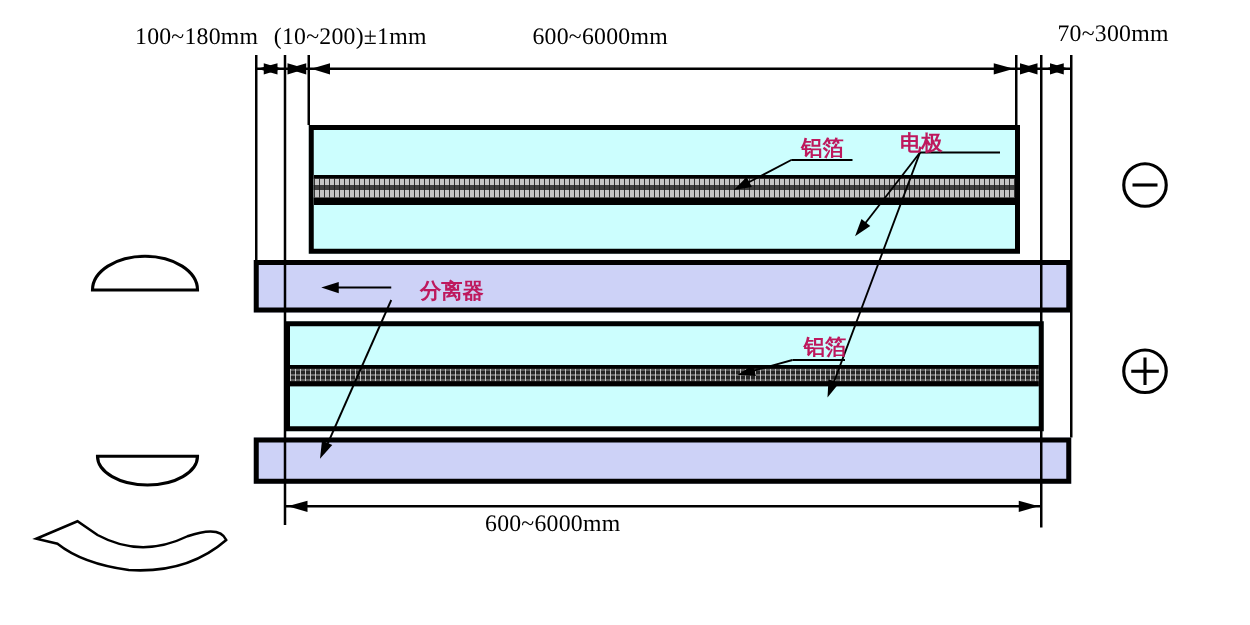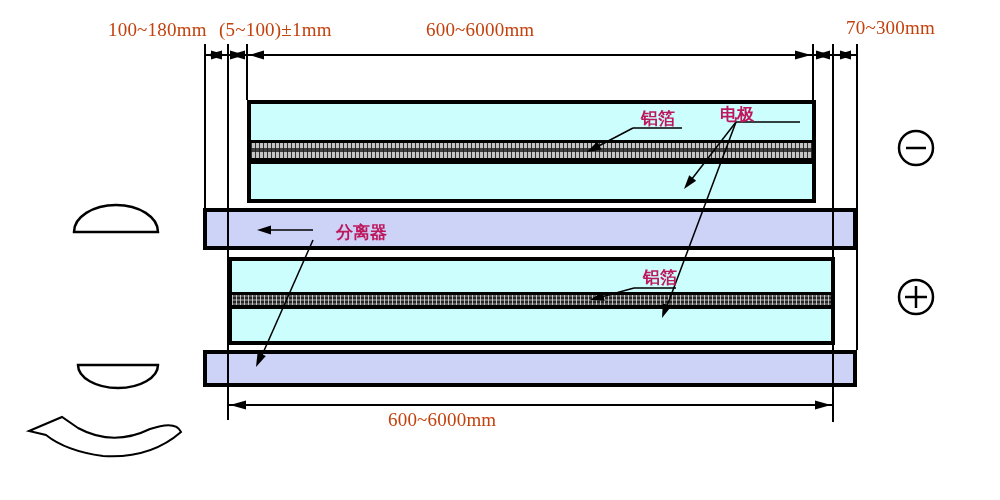--- a/index.html
+++ b/index.html
@@ -32,21 +32,21 @@
     background-color:#4a4a4a;
     background-image:
       repeating-linear-gradient(90deg, rgba(225,225,225,.8) 0 1px, rgba(0,0,0,0) 1px 4px),
       linear-gradient(180deg,#5d5d5d 0 2px,#262626 2px 4px,#6b6b6b 4px 6px,#262626 6px 8px,#5d5d5d 8px 10px);
   }
   
   svg.overlay{position:absolute;left:0;top:0;z-index:5;pointer-events:none;}
   
   .dim-label{
     position:absolute;z-index:6;font-family:"Liberation Serif", serif;
-    font-size:19px;color:#c2410c;white-space:nowrap;letter-spacing:.2px;
+    font-size:19px;color:#000000;white-space:nowrap;letter-spacing:.2px;
   }
   .cn-label{
     position:absolute;z-index:6;font-family:"Liberation Sans", sans-serif;
     font-weight:bold;font-size:17px;color:#be185d;white-space:nowrap;
   }
   .caption{
     position:absolute;z-index:6;font-family:"Liberation Sans", sans-serif;
     font-weight:bold;font-size:17px;color:#000;white-space:nowrap;letter-spacing:1px;
   }
 </style>
@@ -135,21 +135,21 @@
       <line x1="916" y1="286" x2="916" y2="308"></line>
     </g>
 
     <path d="M74 232 A42 27 0 0 1 158 232 Z" fill="#fff" stroke="#000" stroke-width="2.5"></path>
     <path d="M78 365 L158 365 A40 23 0 0 1 78 365 Z" fill="#fff" stroke="#000" stroke-width="2.5"></path>
 
     <path d="M29 431 L62 417 L78 428 Q113 447 150 429 Q176 420 181 432 Q150 459 103 456 Q66 451 46 435 Z" fill="#fff" stroke="#000" stroke-width="2"></path>
   </svg>
 
   <div class="dim-label" style="left:108px;top:19px;">100~180mm</div>
-  <div class="dim-label" style="left:219px;top:19px;">(5~100)±1mm</div>
+  <div class="dim-label" style="left:219px;top:19px;">(10~200)±1mm</div>
   <div class="dim-label" style="left:426px;top:19px;">600~6000mm</div>
   <div class="dim-label" style="left:846px;top:17px;">70~300mm</div>
   <div class="dim-label" style="left:388px;top:409px;">600~6000mm</div>
 
   <div class="cn-label" style="left:641px;top:107px;">铝箔</div>
   <div class="cn-label" style="left:720px;top:103px;">电极</div>
   <div class="cn-label" style="left:643px;top:266px;">铝箔</div>
   <div class="cn-label" style="left:336px;top:221px;">分离器</div>
 
 

